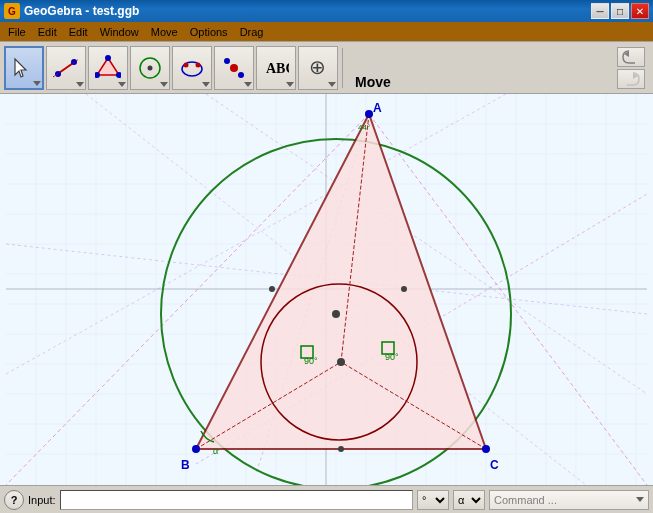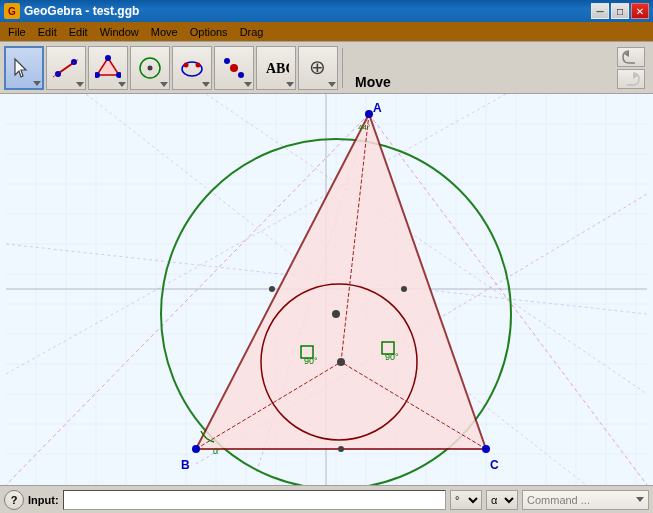--- a/index.html
+++ b/index.html
@@ -112,21 +112,21 @@
       border-top: 1px solid #a0a0a0;
     }
     .help-btn {
       width: 20px; height: 20px; border-radius: 50%;
       border: 1px solid #808080;
       background: linear-gradient(to bottom, #f0ede8, #ddd8d0);
       cursor: pointer; font-weight: bold; font-size: 11px;
       display: flex; align-items: center; justify-content: center;
     }
     .input-label {
-      font-size: 11px; font-weight: bold;
+      font-size: 11px; font-weight: normal;
     }
     .input-field {
       height: 20px;
       flex: 1;
       border: 1px inset #a0a0a0;
       background: white;
       font-size: 11px;
       padding: 0 2px;
     }
     .degree-select {
@@ -135,21 +135,21 @@
       background: linear-gradient(to bottom, #f0ede8, #ddd8d0);
       font-size: 11px; cursor: pointer;
     }
     .alpha-select {
       height: 20px; width: 32px;
       border: 1px solid #a0a0a0;
       background: linear-gradient(to bottom, #f0ede8, #ddd8d0);
       font-size: 11px; cursor: pointer;
     }
     .command-select {
-      height: 20px; width: 127px;
+      height: 20px; width: 160px;
       border: 1px solid #a0a0a0;
       background: linear-gradient(to bottom, #f8f5f0, #e8e5e0);
       font-size: 11px; cursor: pointer;
       padding: 0 4px;
       display: flex; align-items: center; justify-content: space-between;
     }
     .select-arrow {
       width: 0; height: 0;
       border-left: 4px solid transparent;
       border-right: 4px solid transparent;

